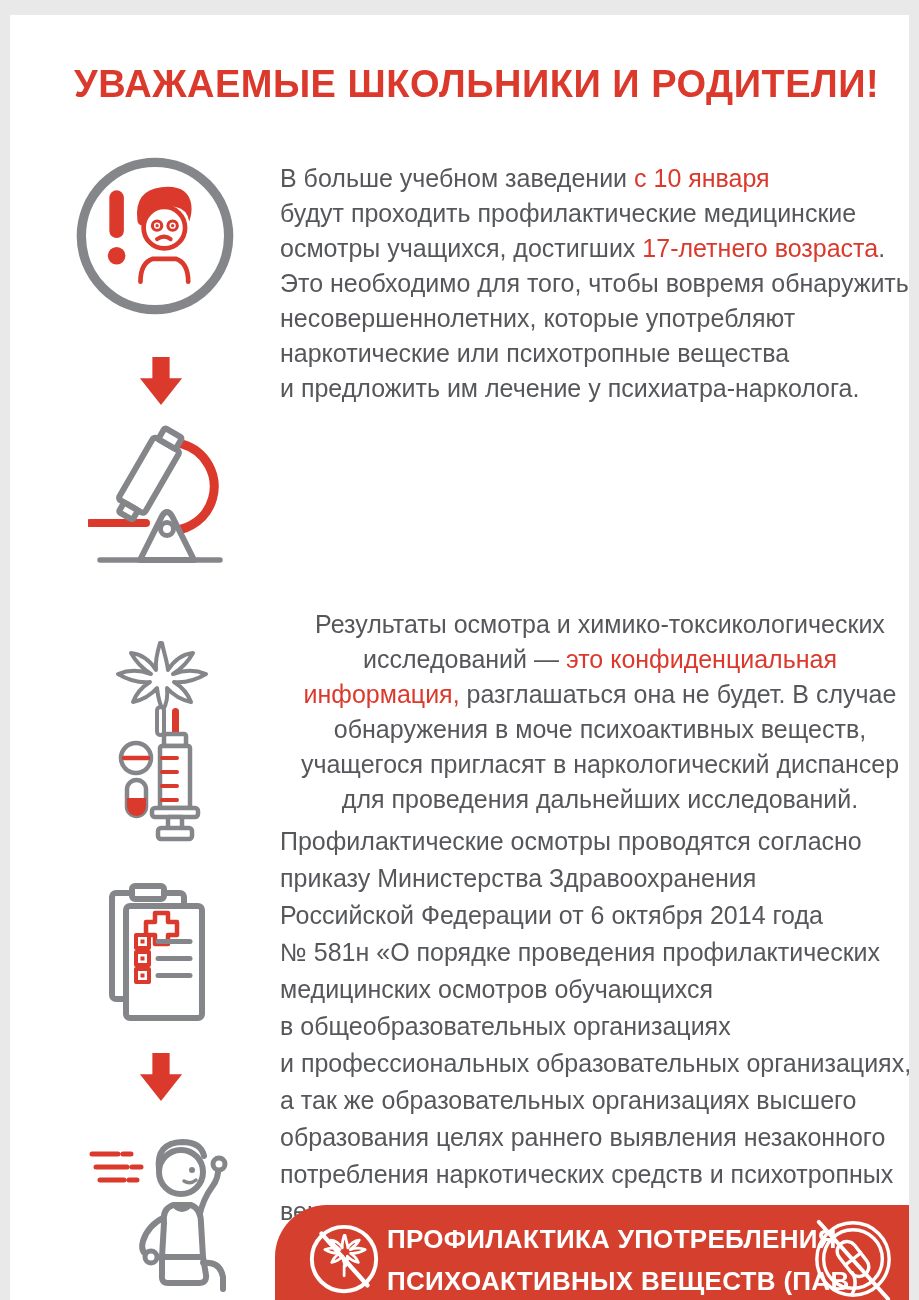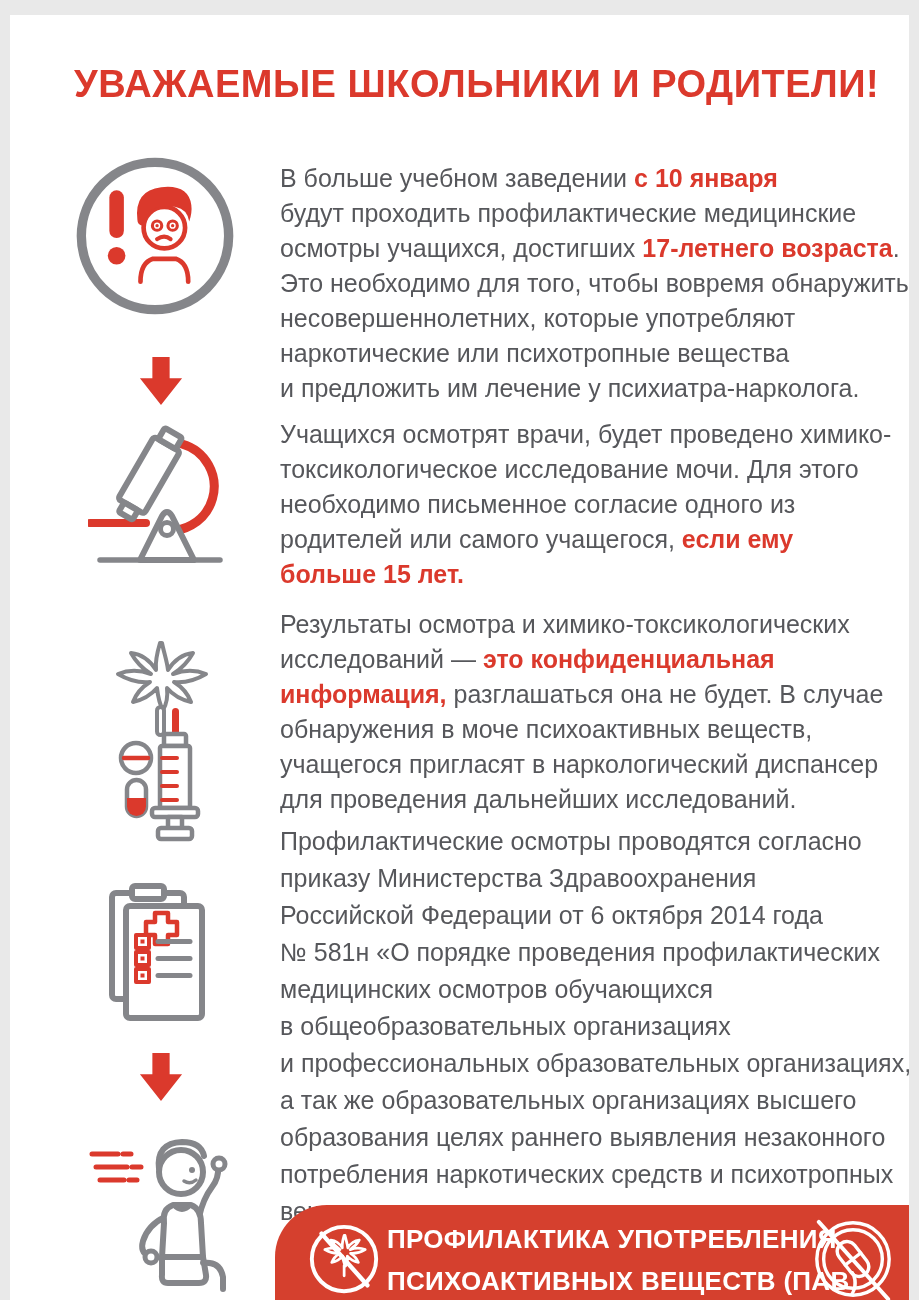--- a/index.html
+++ b/index.html
@@ -17,23 +17,23 @@
     position:absolute;left:64px;top:48px;width:820px;
     font-size:38px;font-weight:bold;color:var(--accent);
     letter-spacing:0.5px;white-space:pre;
   }
   .para{
     position:absolute;left:270px;width:640px;
     font-size:25px;color:var(--text);white-space:pre;
   }
   .p1{top:146px;line-height:35px;}
   .p2{top:402px;line-height:35px;}
-  .p3{top:592px;line-height:35px;}
+  .p3{top:592px;line-height:35px;text-align:center;}
   .p4{top:808px;line-height:37px;}
-  .hl{color:var(--accent);font-weight:bold;}
+  .hl{color:var(--accent);font-weight:normal;}
   .icon{position:absolute;}
   .i-alert{left:62px;top:138px;width:166px;height:166px;}
   .i-arrow1{left:128px;top:342px;width:46px;height:50px;}
   .i-arrow2{left:128px;top:1038px;width:46px;height:50px;}
   .i-micro{left:78px;top:402px;width:140px;height:150px;}
   .i-drugs{left:88px;top:622px;width:125px;height:205px;}
   .i-clip{left:92px;top:868px;width:115px;height:145px;}
   .i-run{left:72px;top:1112px;width:155px;height:178px;}
   svg .sg{stroke:var(--gray);fill:none;stroke-linecap:round;stroke-linejoin:round;}
   svg .sgw{stroke:var(--gray);fill:#fff;stroke-linecap:round;stroke-linejoin:round;}
@@ -144,25 +144,20 @@
     <path class="sg" stroke-width="6" d="M121 136 Q138 134 141 150 L141 162"></path>
   </svg>
 
   <div class="para p1"><span>В больше учебном заведении </span><span class="hl">с 10 января</span><span>
 будут проходить профилактические медицинские
 осмотры учащихся, достигших </span><span class="hl">17-летнего возраста</span><span>.
 Это необходимо для того, чтобы вовремя обнаружить
 несовершеннолетних, которые употребляют
 наркотические или психотропные вещества
 и предложить им лечение у психиатра-нарколога.</span></div>
-  <div class="para p2"><span>Учащихся осмотрят врачи, будет проведено химико-
-токсикологическое исследование мочи. Для этого
-необходимо письменное согласие одного из
-родителей или самого учащегося, </span><span class="hl">если ему
-больше 15 лет.</span></div>
   <div class="para p3"><span>Результаты осмотра и химико-токсикологических
 исследований — </span><span class="hl">это конфиденциальная
 информация,</span><span> разглашаться она не будет. В случае
 обнаружения в моче психоактивных веществ,
 учащегося пригласят в наркологический диспансер
 для проведения дальнейших исследований.</span></div>
   <div class="para p4"><span>Профилактические осмотры проводятся согласно
 приказу Министерства Здравоохранения
 Российской Федерации от 6 октября 2014 года
 № 581н «О порядке проведения профилактических

